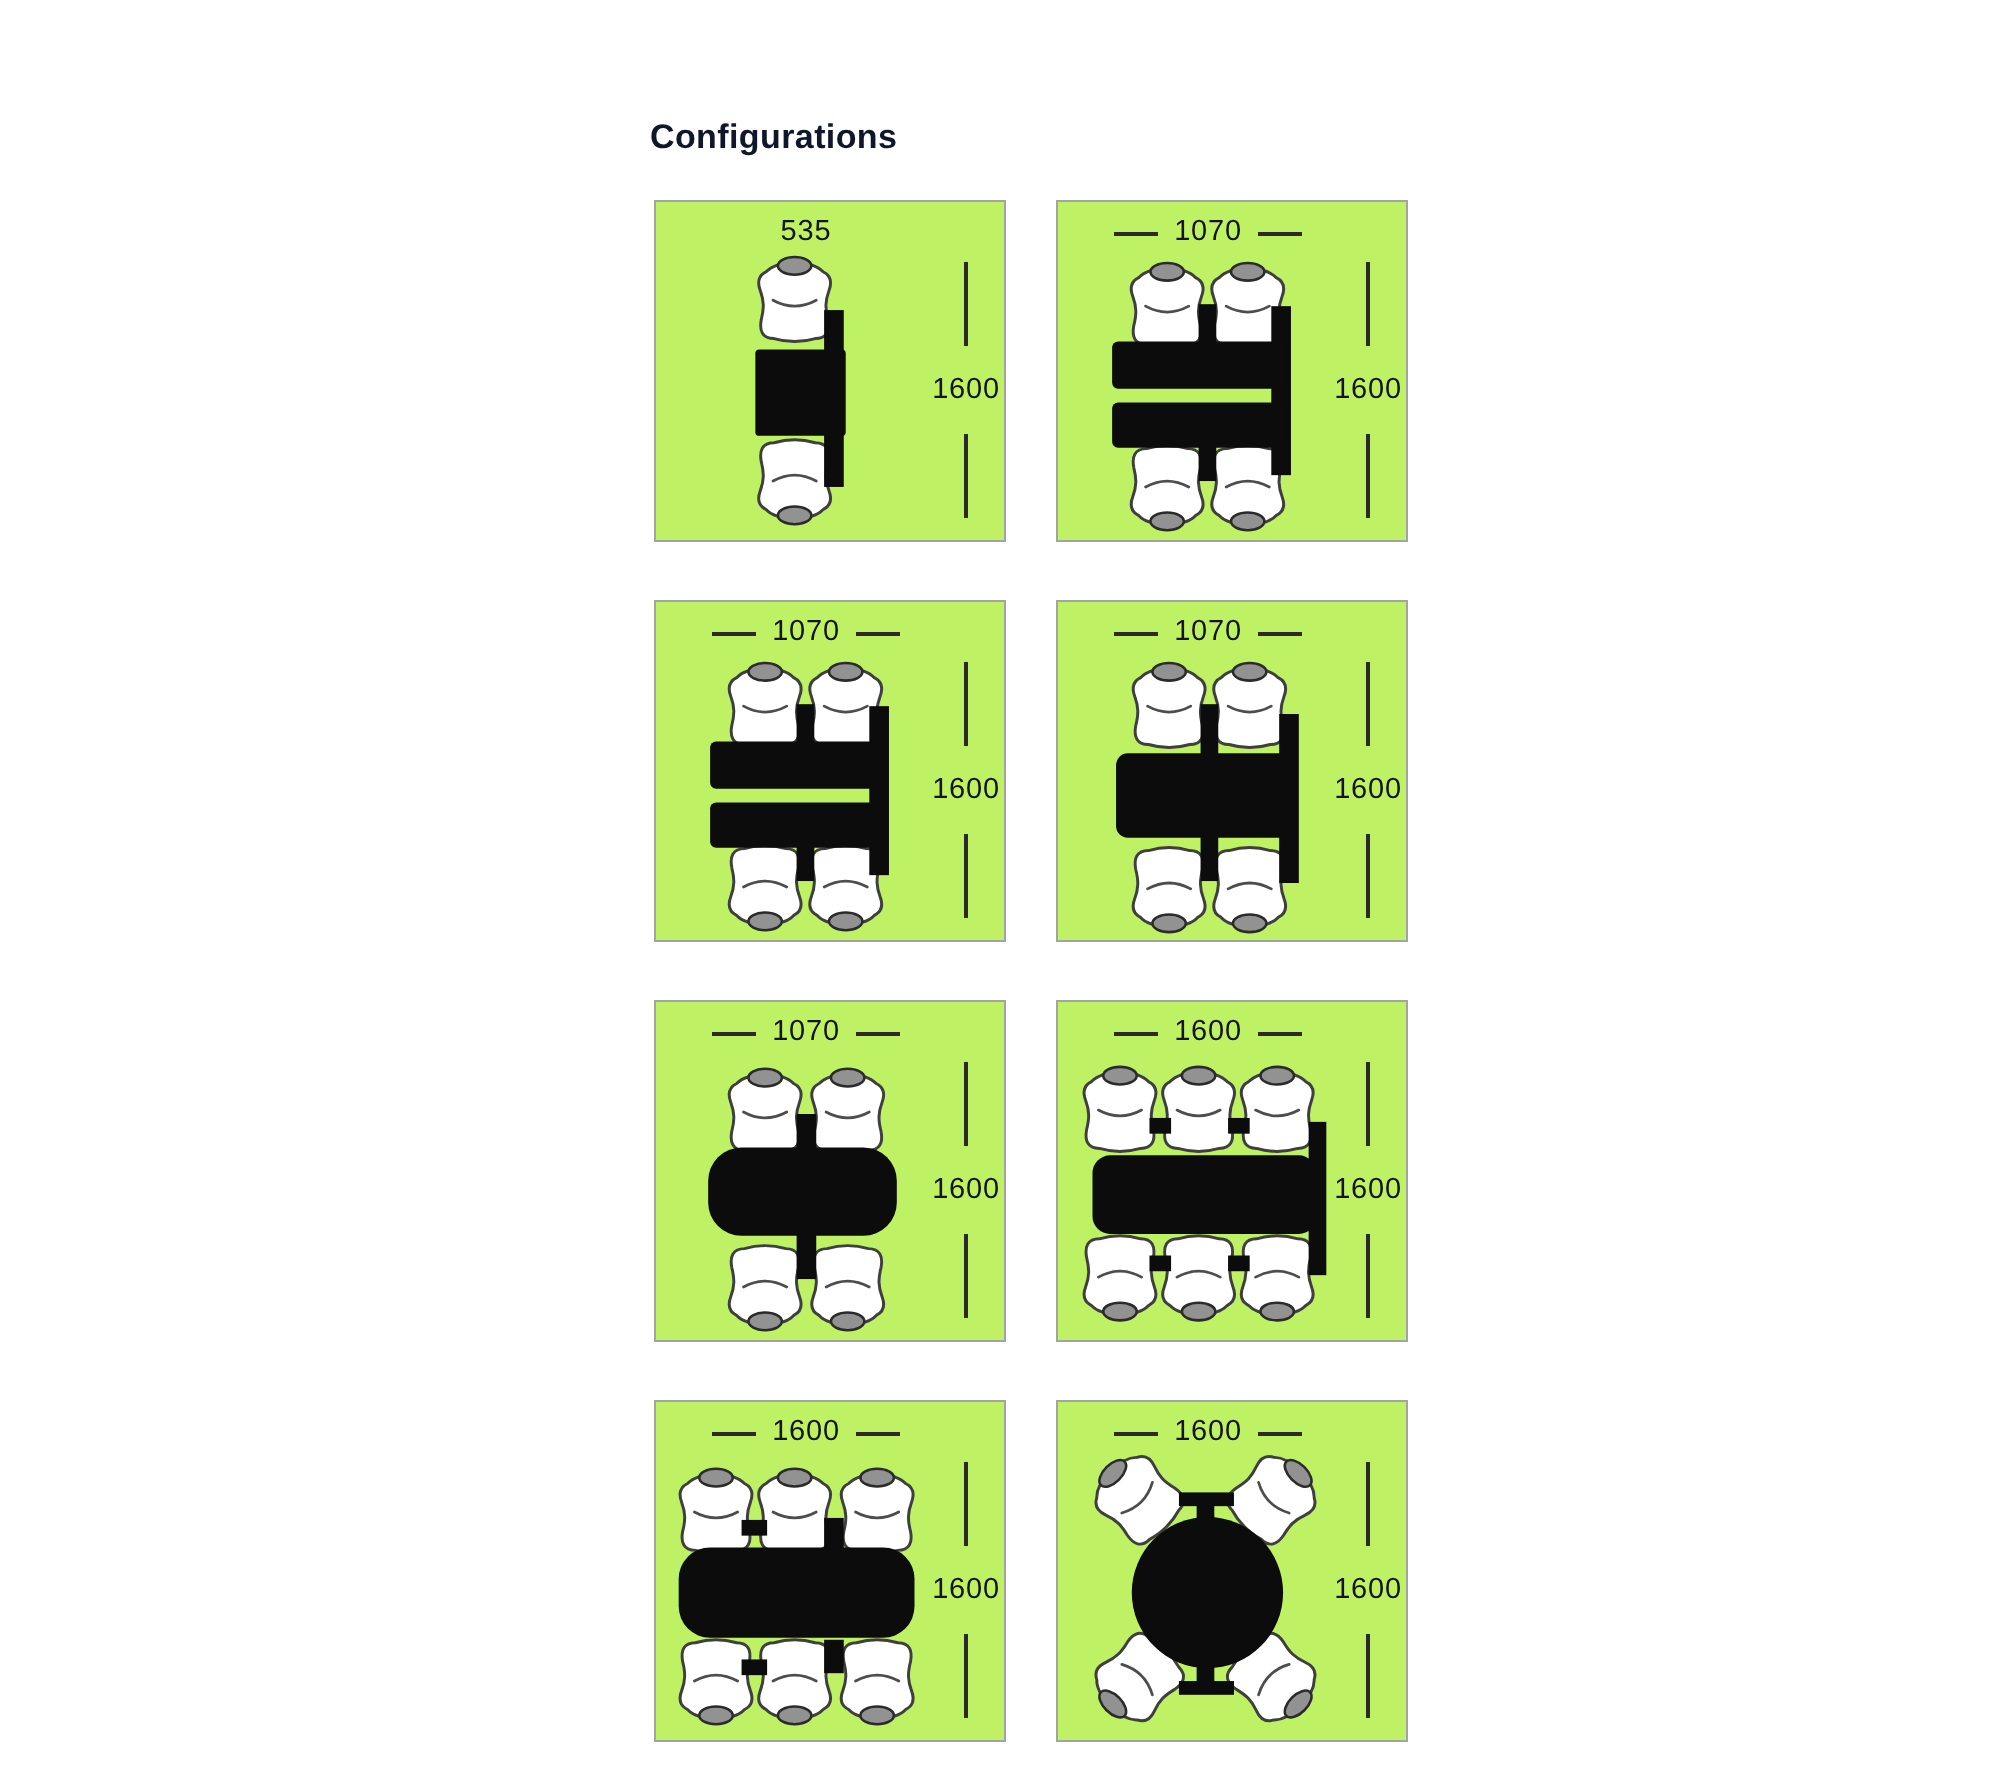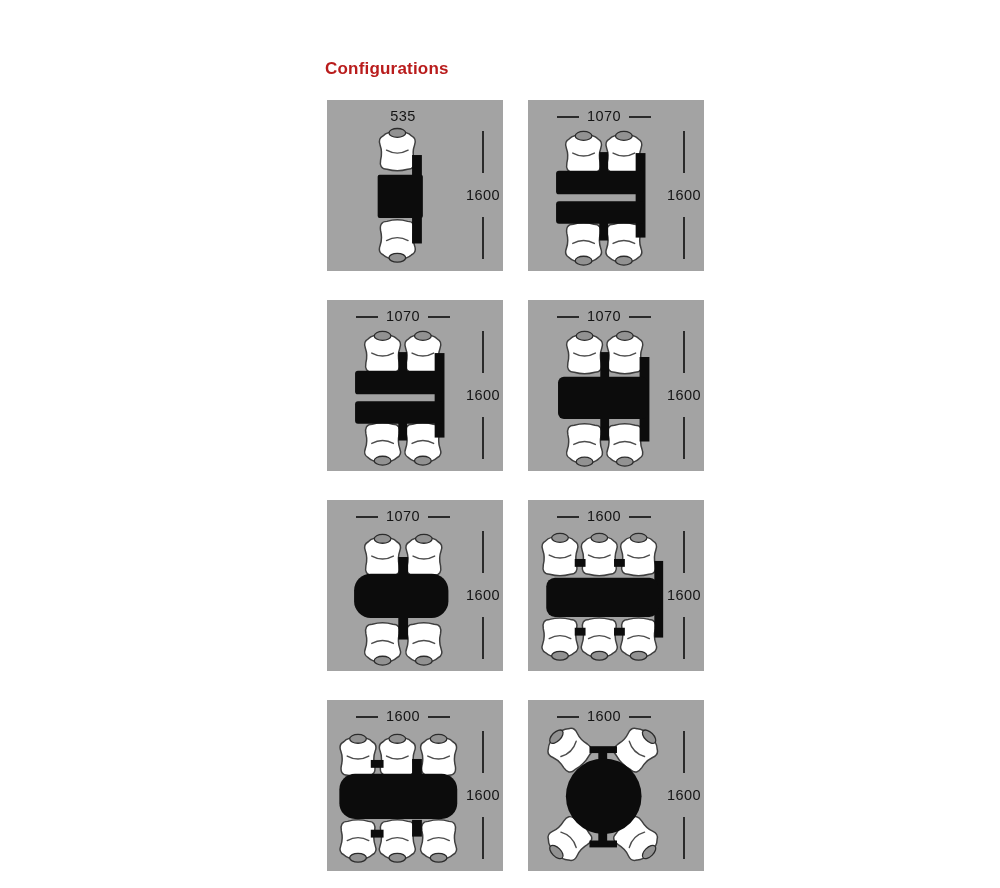--- a/index.html
+++ b/index.html
@@ -10,21 +10,21 @@
   .page-title{
     position:absolute;left:325px;top:59px;margin:0;
     font-size:17px;font-weight:700;letter-spacing:0.2px;
   }
   .grid{
     position:absolute;left:327px;top:100px;
     display:grid;grid-template-columns:176px 176px;grid-auto-rows:171px;
     column-gap:25px;row-gap:29px;
   }
   .box{
-    position:relative;background:#a3a3a3;border:1px solid #a3a3a3;
+    position:relative;background:#bef264;border:1px solid #a3a3a3;
     box-sizing:border-box;
   }
   .diagram{position:absolute;left:0;top:0;width:174px;height:169px;}
   .top-dim{
     position:absolute;top:7px;left:0;width:150px;
     display:flex;justify-content:center;align-items:center;gap:8px;z-index:2;
   }
   .dash{width:22px;height:2px;background:#2a2a2a;flex:0 0 auto;}
   .dim-text{
     font-size:14.5px;color:#141414;line-height:17px;letter-spacing:0.4px;
@@ -49,21 +49,21 @@
 <svg class="defs-holder" aria-hidden="true">
   <defs>
     <g id="chair">
       <path class="chair-body" d="M -14.5,-13.5 C -9,-19.5 9,-19.5 14.5,-13.5 C 18.5,-11.5 19,-8 17.5,-4 C 15.5,1.5 15.5,5 17,11 C 18,16.5 16.5,20.5 10.5,20.5 C 4,22.4 -4,22.4 -10.5,20.5 C -16.5,20.5 -18,16.5 -17,11 C -15.5,5 -15.5,1.5 -17.5,-4 C -19,-8 -18.5,-11.5 -14.5,-13.5 Z"></path>
       <path class="chair-seat" d="M -11,1 Q 0,7 11,1"></path>
       <ellipse class="chair-back" cx="0" cy="-16.5" rx="8.5" ry="4.5"></ellipse>
     </g>
   </defs>
 </svg>
 
-<h2 class="page-title" style="color: #b91c1c;">Configurations</h2>
+<h2 class="page-title" style="color: #0f172a;">Configurations</h2>
 
 <div class="grid">
 
   <div class="box">
     <div class="top-dim">
       <span class="dash" style="visibility: hidden;"></span>
       <span class="dim-text">535</span>
       <span class="dash" style="visibility: hidden;"></span>
     </div>
     <div class="side-dim">

